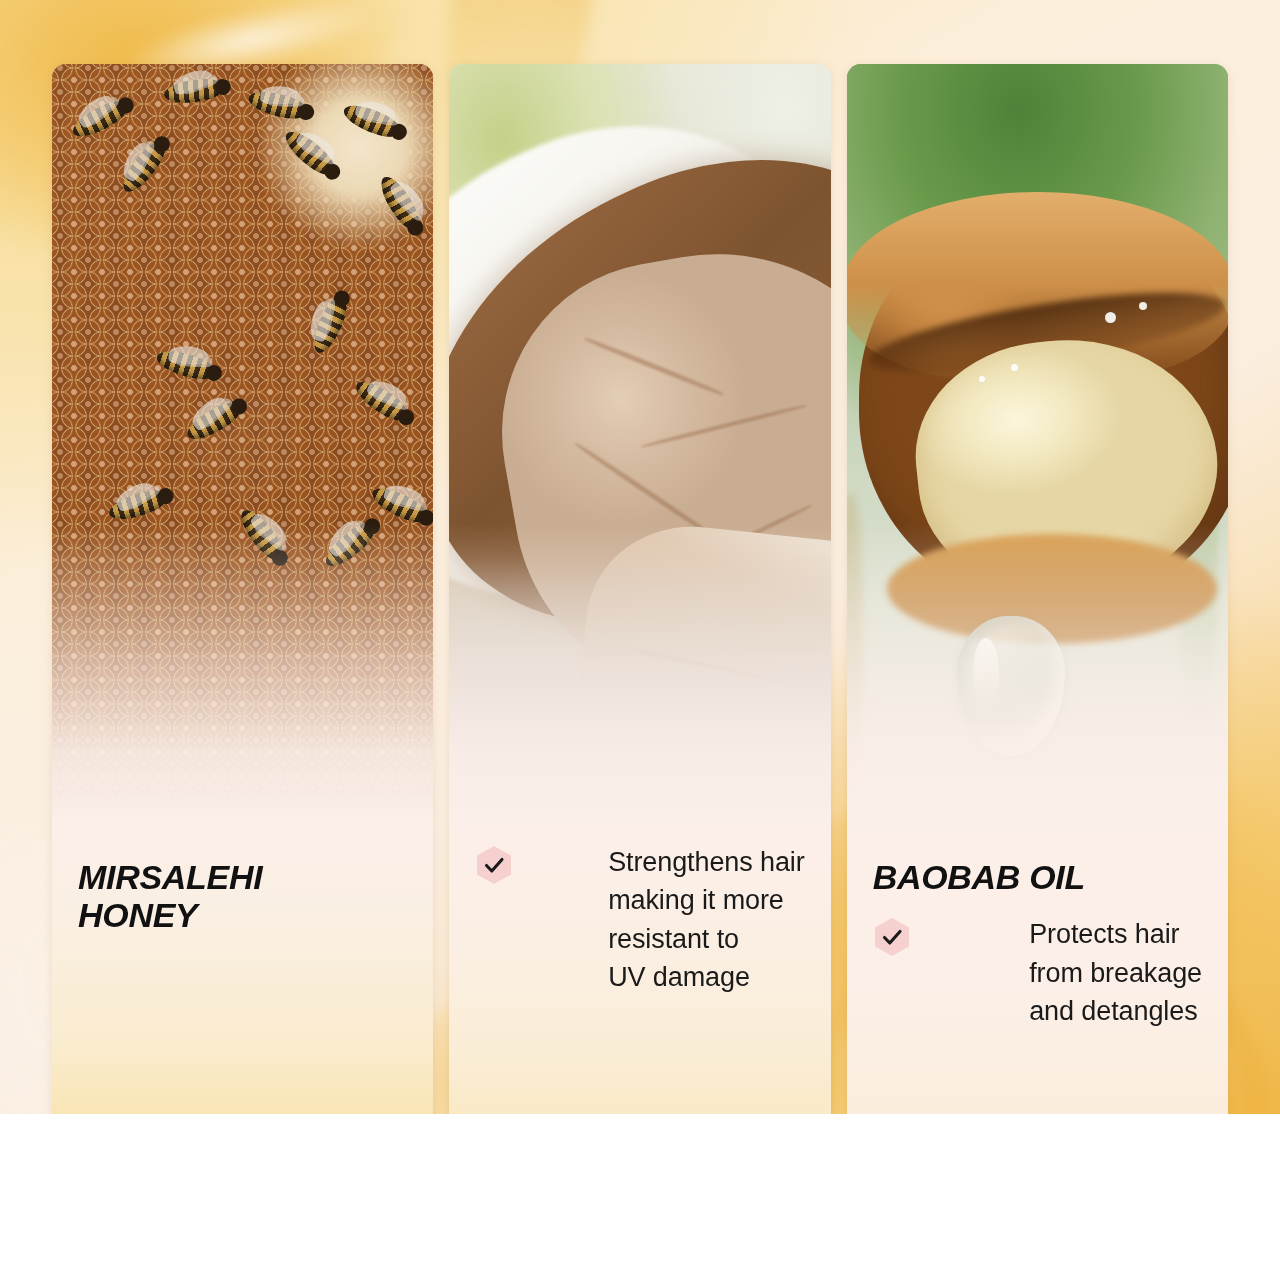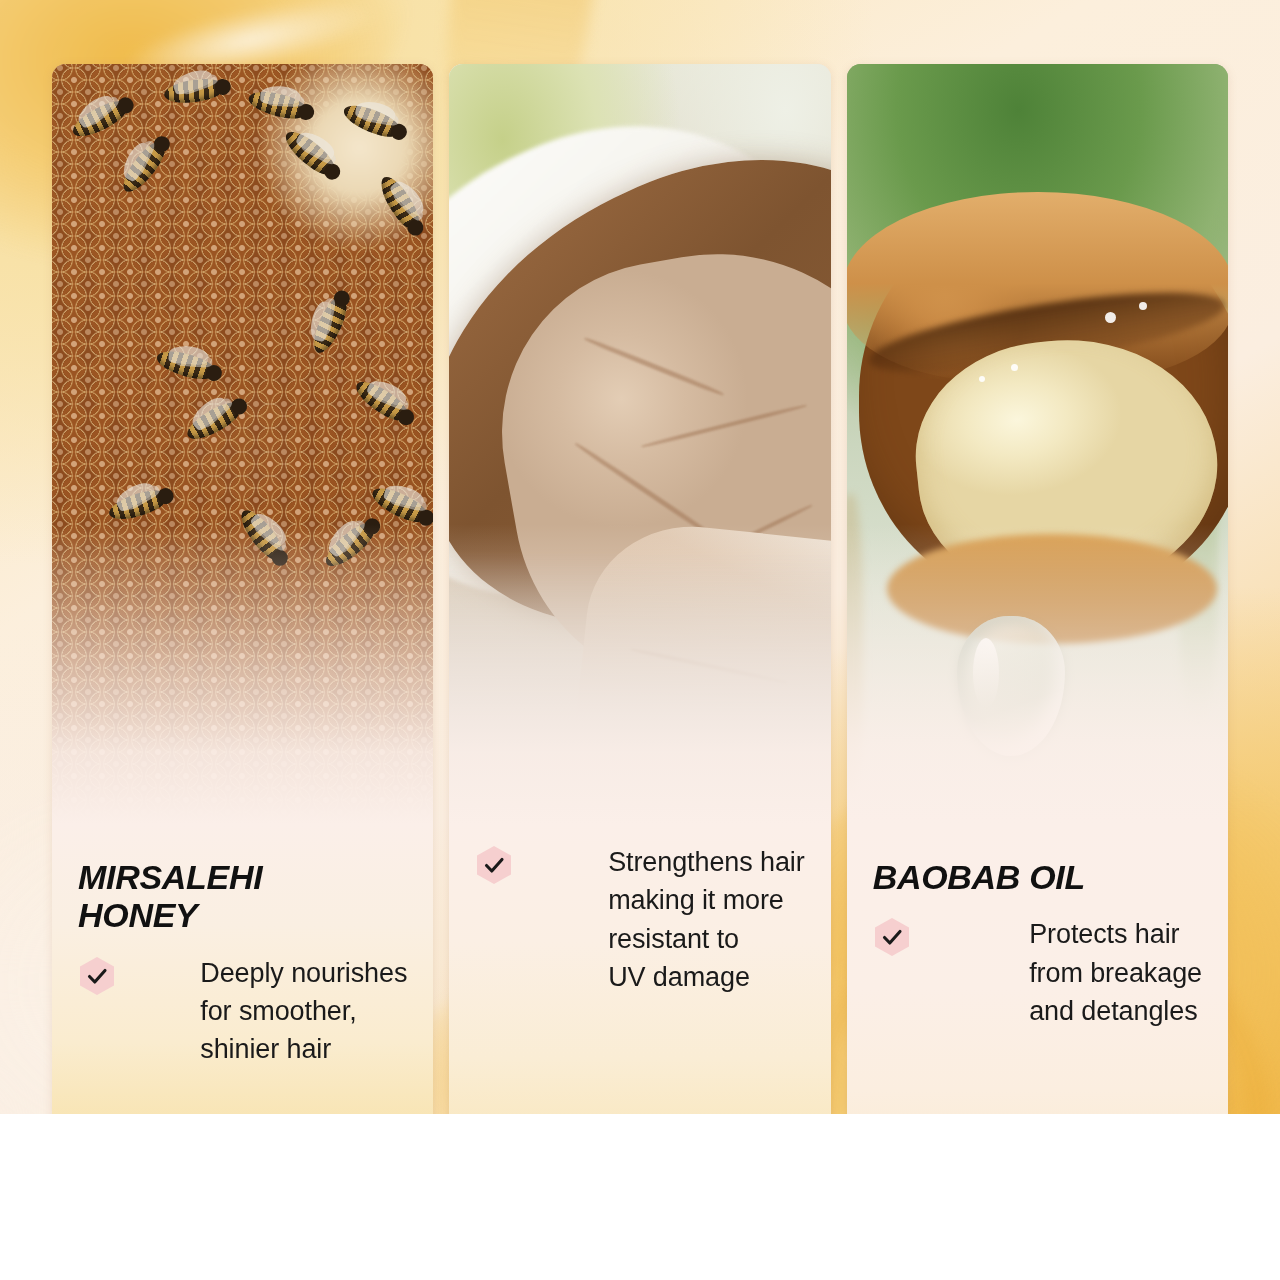--- a/index.html
+++ b/index.html
@@ -366,31 +366,20 @@
         <div class="bee" style="left:318px; top:430px; transform:rotate(26deg);"></div>
 
         <div class="photo-fade" style="background:linear-gradient(180deg, rgba(251,239,233,0) 0%, rgba(251,239,233,.62) 46%, rgba(251,239,233,.93) 76%, #FBEFE9 100%);"></div>
       </div>
 
       <div class="panel">
         <div class="panel-bg" style="background:linear-gradient(180deg,#FBEFE9 0%, #FAEFE2 26%, #FAECCF 56%, #F8E3AE 80%, #F6DC99 100%);"></div>
         <div class="panel-inner">
           <div class="title">MIRSALEHI
 HONEY</div>
-          <div class="bullet">
-            <span class="hexicon">
-              <svg viewBox="0 0 38 40" aria-hidden="true">
-                <polygon points="19,1 36,10.5 36,29.5 19,39 2,29.5 2,10.5" fill="#F6CFCF"></polygon>
-                <path d="M11.5 20.5 L16.8 26 L27 14.5" fill="none" stroke="#1A1A1A" stroke-width="3.1" stroke-linecap="round" stroke-linejoin="round"></path>
-              </svg>
-            </span>
-            <span class="bullet-text">Deeply nourishes
-for smoother,
-shinier hair</span>
-          </div>
         </div>
       </div>
     </div>
 
     <div class="card">
       <div class="photo">
         <div class="baobab-bg"></div>
         <div class="baobab-white"></div>
         <div class="baobab-shell"></div>
         <div class="baobab-pulp"></div>

